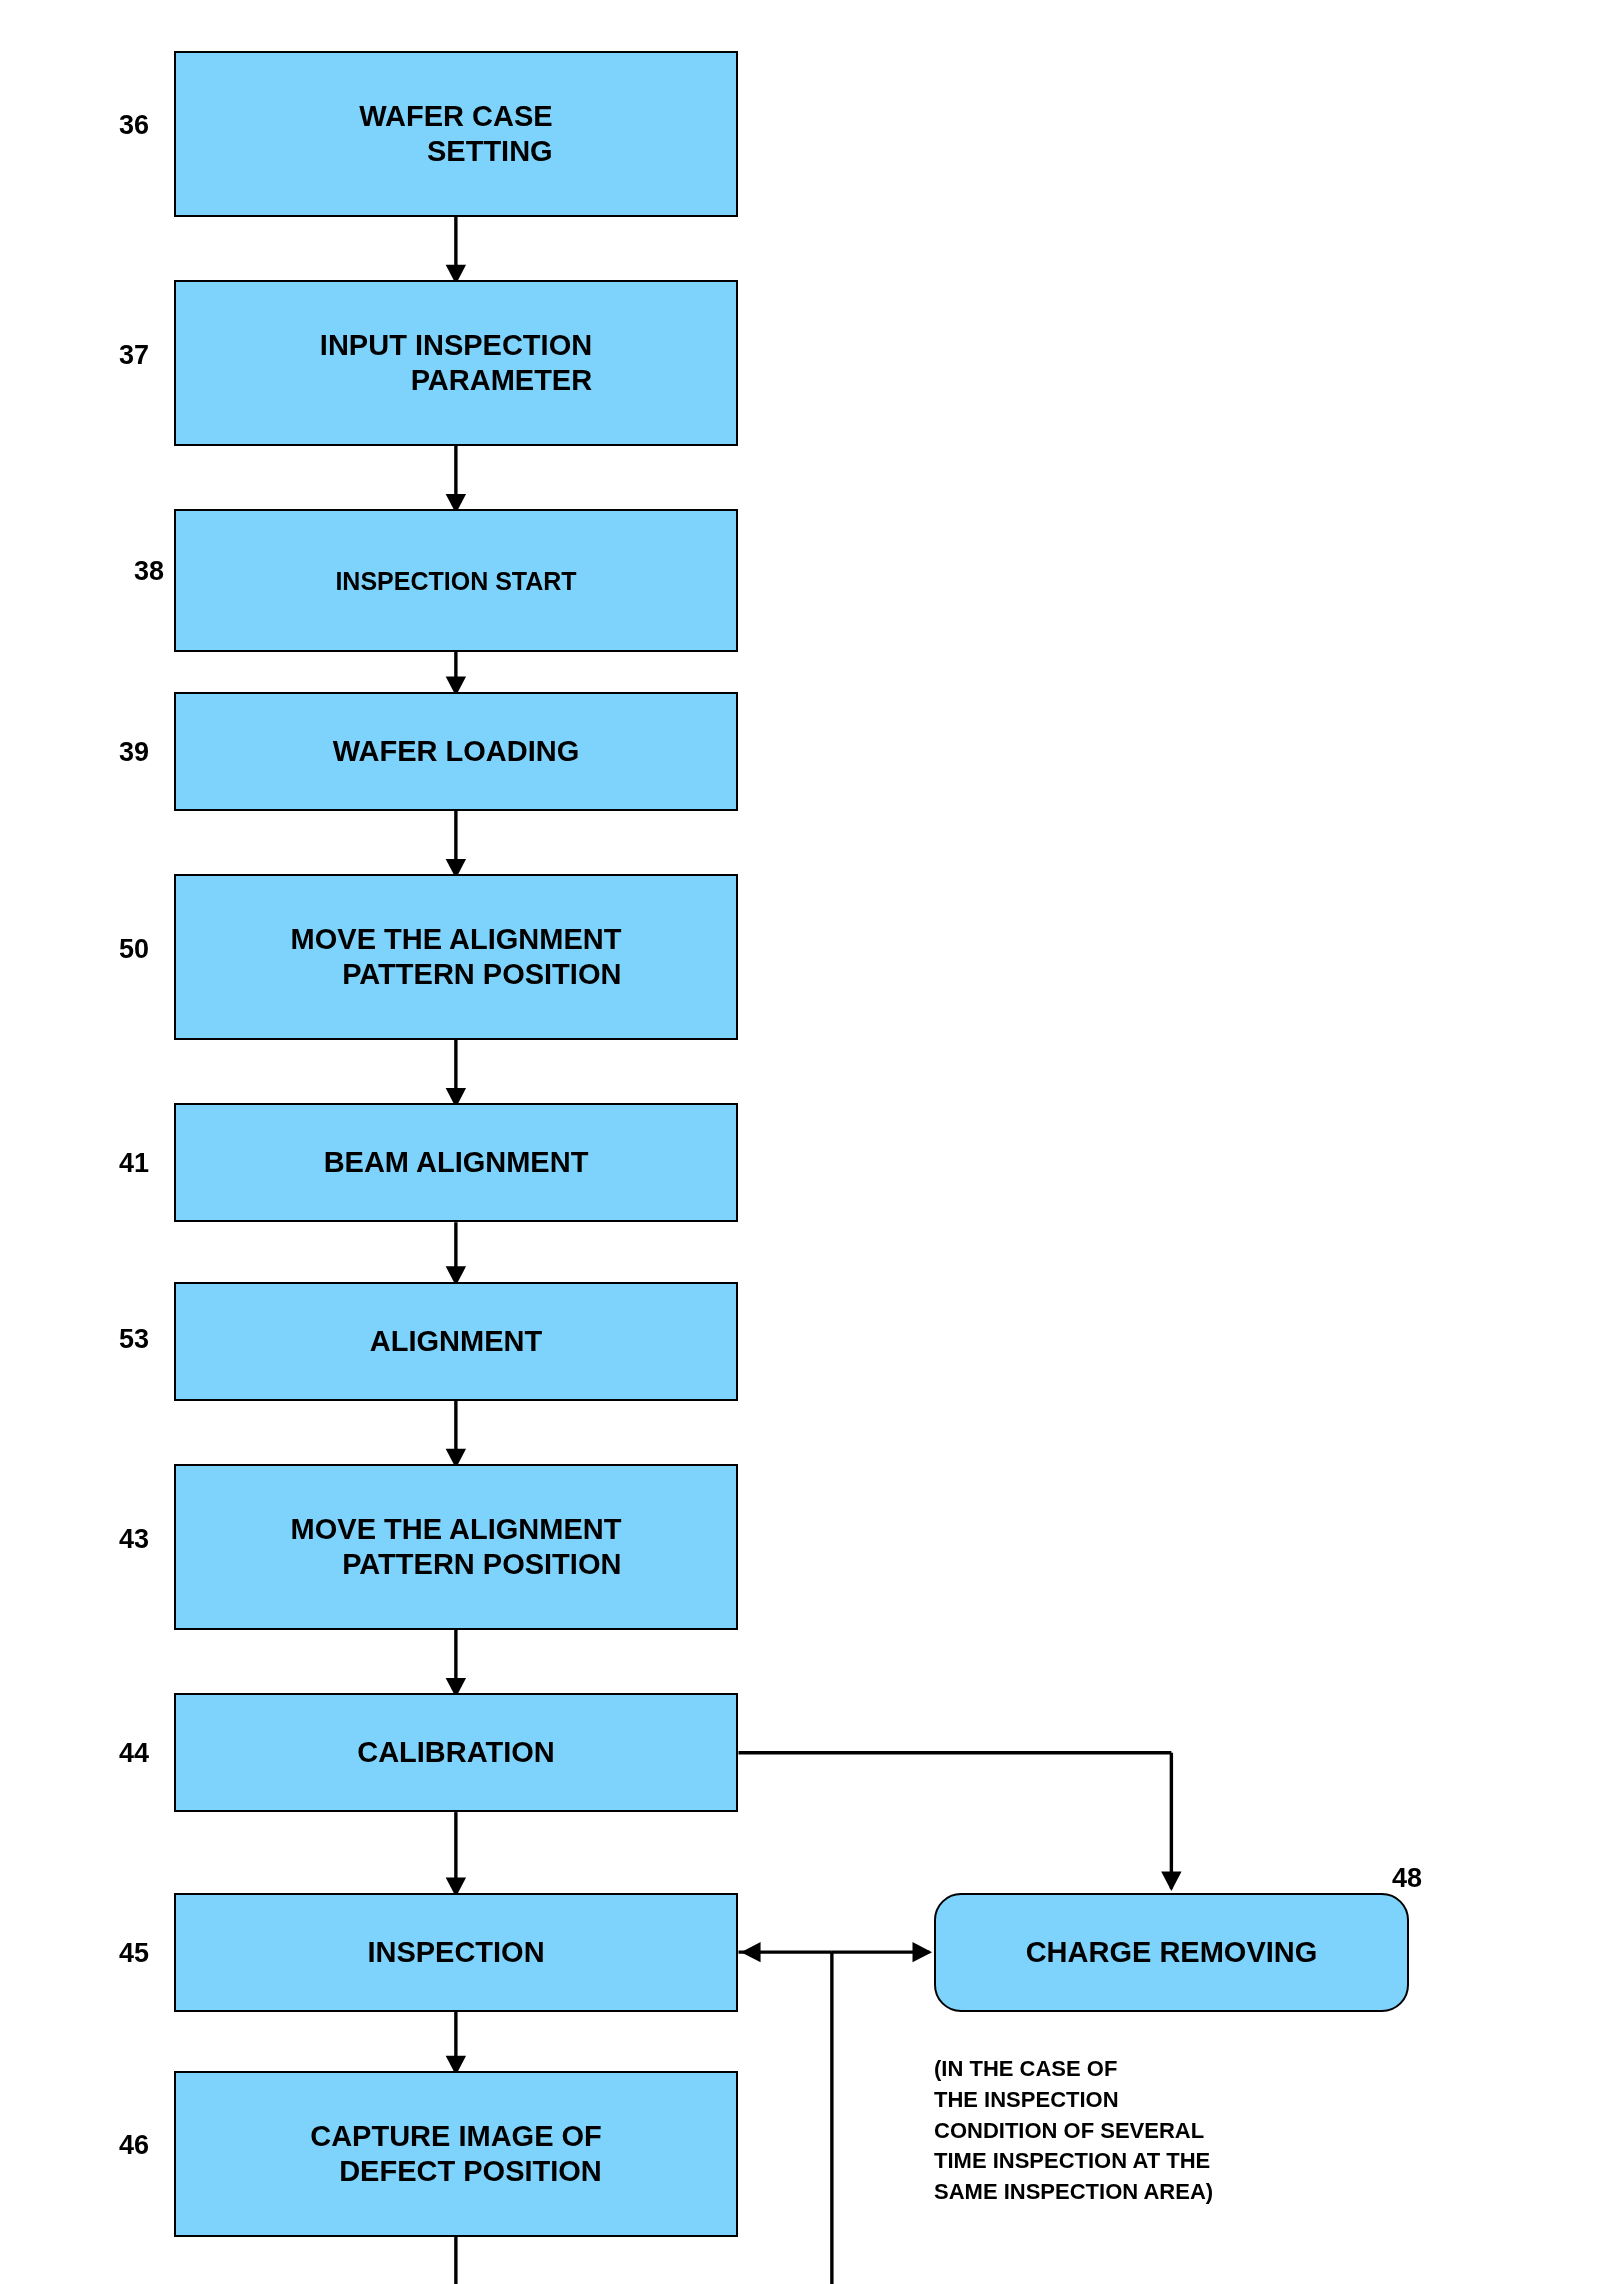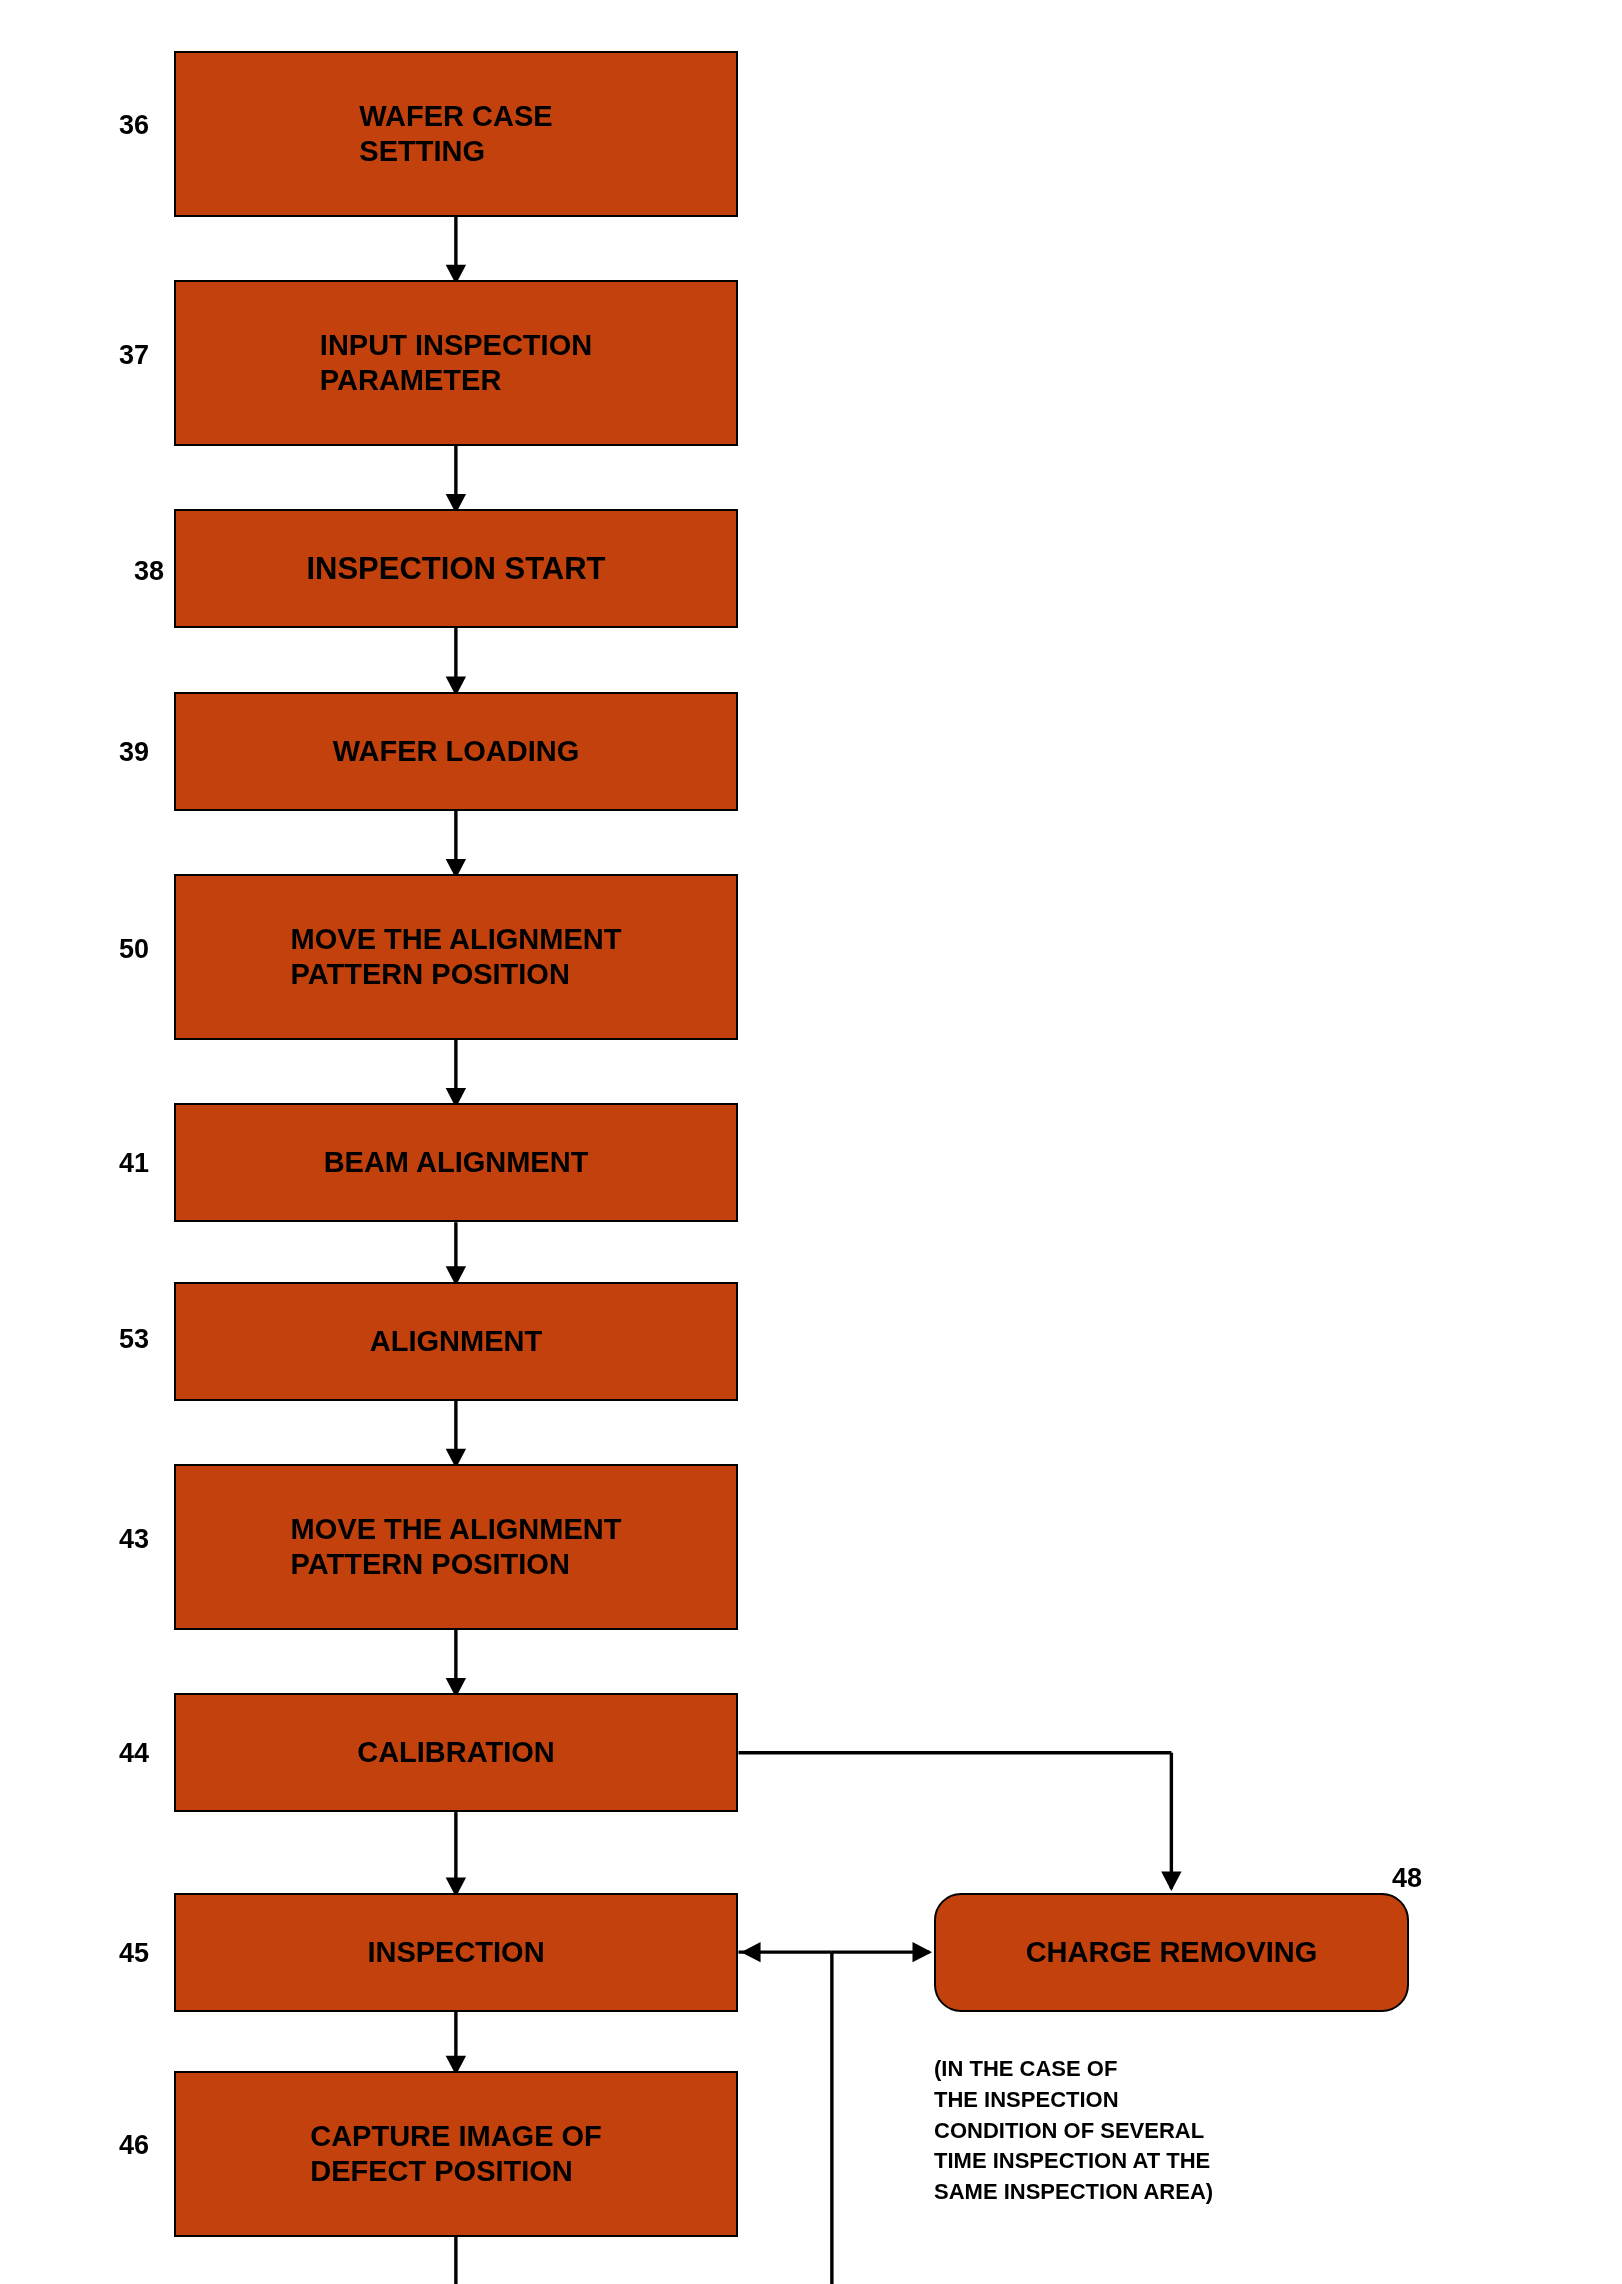--- a/index.html
+++ b/index.html
@@ -15,25 +15,25 @@
     .diagram-container {
       position: relative;
       width: 1623px;
       height: 2284px;
     }
 
     
     .flow-box {
       position: absolute;
       border: 2.5px solid #000;
-      background: #c2410c;
+      background: #7dd3fc;
       display: flex;
       align-items: center;
       justify-content: center;
-      text-align: left;
+      text-align: right;
       font-size: 27px;
       font-weight: bold;
       font-family: Arial, sans-serif;
       line-height: 1.2;
     }
 
     
     .step-label {
       position: absolute;
       font-size: 27px;
@@ -124,21 +124,21 @@
   <div class="flow-box" style="left:174px; top:51px; width:564px; height:166px; font-size:29px;">
     WAFER CASE<br>SETTING
   </div>
 
   <div class="step-label" style="left:119px; top:340px;">37</div>
   <div class="flow-box" style="left:174px; top:280px; width:564px; height:166px; font-size:29px;">
     INPUT INSPECTION<br>PARAMETER
   </div>
 
   <div class="step-label" style="left:134px; top:556px;">38</div>
-  <div class="flow-box" style="left:174px; top:509px; width:564px; height:119px; font-size:31px;">
+  <div class="flow-box" style="left:174px; top:509px; width:564px; height:143px; font-size:25px;">
     INSPECTION START
   </div>
 
   <div class="step-label" style="left:119px; top:737px;">39</div>
   <div class="flow-box" style="left:174px; top:692px; width:564px; height:119px; font-size:29px;">
     WAFER LOADING
   </div>
 
   <div class="step-label" style="left:119px; top:934px;">50</div>
   <div class="flow-box" style="left:174px; top:874px; width:564px; height:166px; font-size:29px;">

